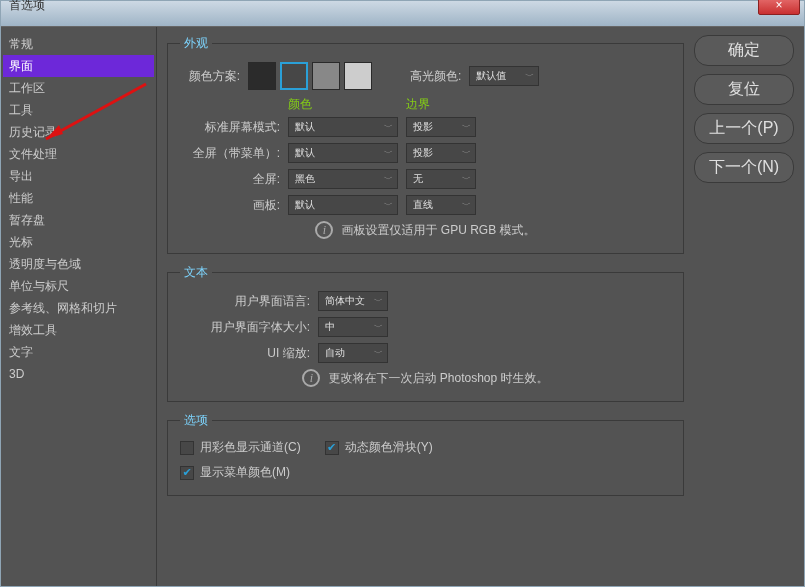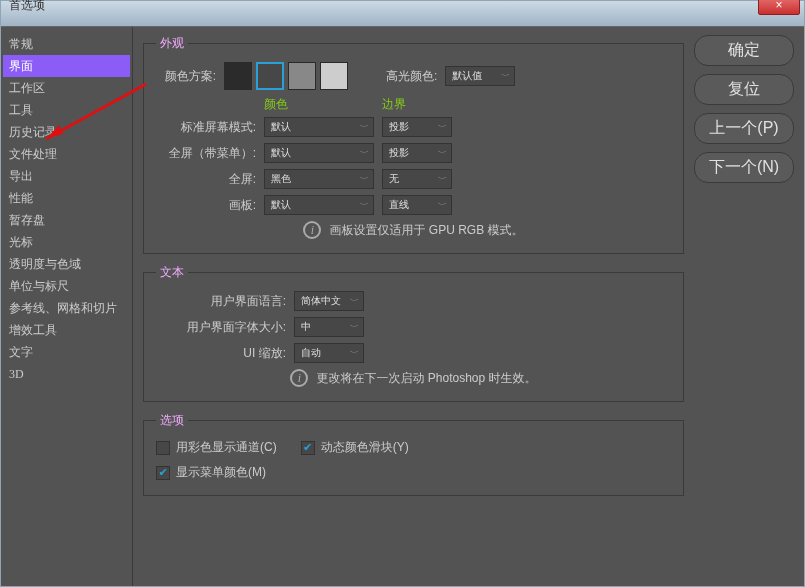--- a/index.html
+++ b/index.html
@@ -41,32 +41,31 @@
       cursor: pointer;
     }
     .content {
       display: flex;
       height: calc(100% - 26px);
       background: #535353;
       color: #ccc;
       position: relative;
     }
     .sidebar {
-      width: 132px;
+      width: 156px;
       padding: 6px 2px;
       border-right: 1px solid #3a3a3a;
-      font-family: Liberation Serif, serif;
     }
     .sidebar-item {
       padding: 2px 6px;
       cursor: pointer;
       line-height: 18px;
     }
     .sidebar-item.selected {
-      background: #8b5cf6;
+      background: #6d28d9;
       color: #fff;
     }
     .main {
       flex: 1;
       padding: 8px 10px;
       overflow: auto;
     }
     .right-panel {
       width: 110px;
       padding: 8px 10px 8px 0;
@@ -82,21 +81,21 @@
       padding: 4px 0;
       text-align: center;
       cursor: pointer;
       font-size: 16px;
     }
     fieldset {
       border: 1px solid #3a3a3a;
       padding: 10px 12px 14px 12px;
       margin-bottom: 10px;
     }
-    legend { padding: 0 4px; color: #f0abfc; }
+    legend { padding: 0 4px; color: #7dd3fc; }
     .row {
       display: flex;
       align-items: center;
       gap: 8px;
       margin-bottom: 6px;
     }
     .label-right {
       width: 100px;
       text-align: right;
       color: #ccc;

